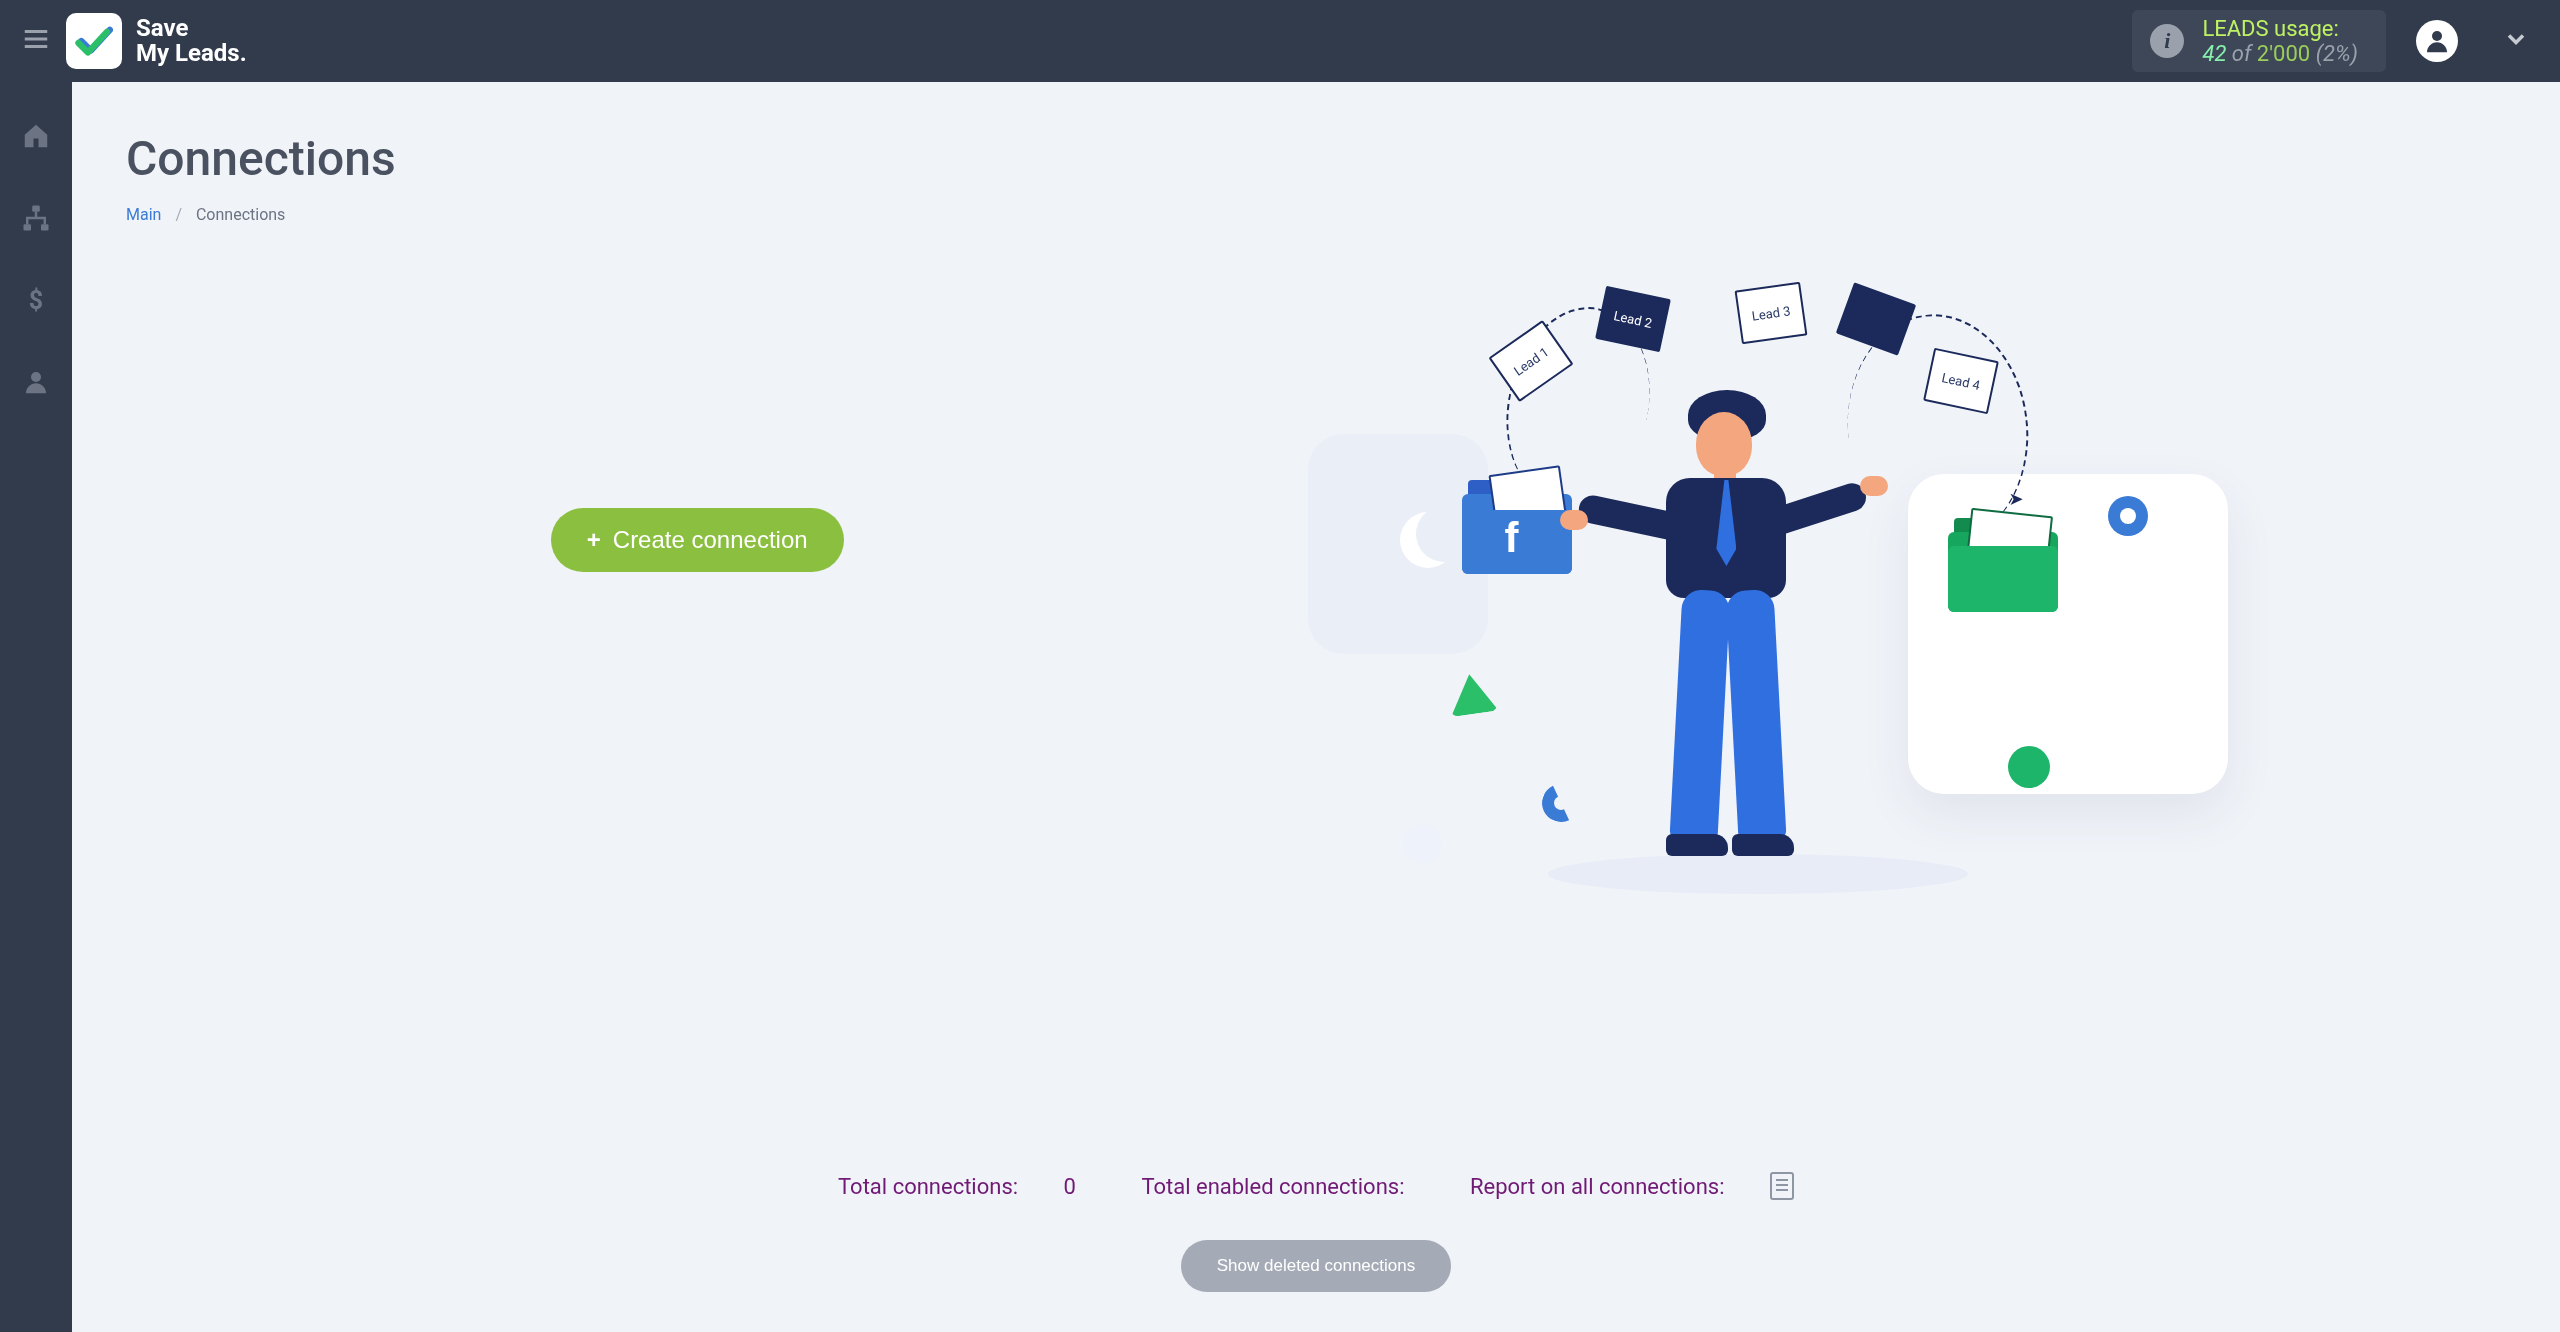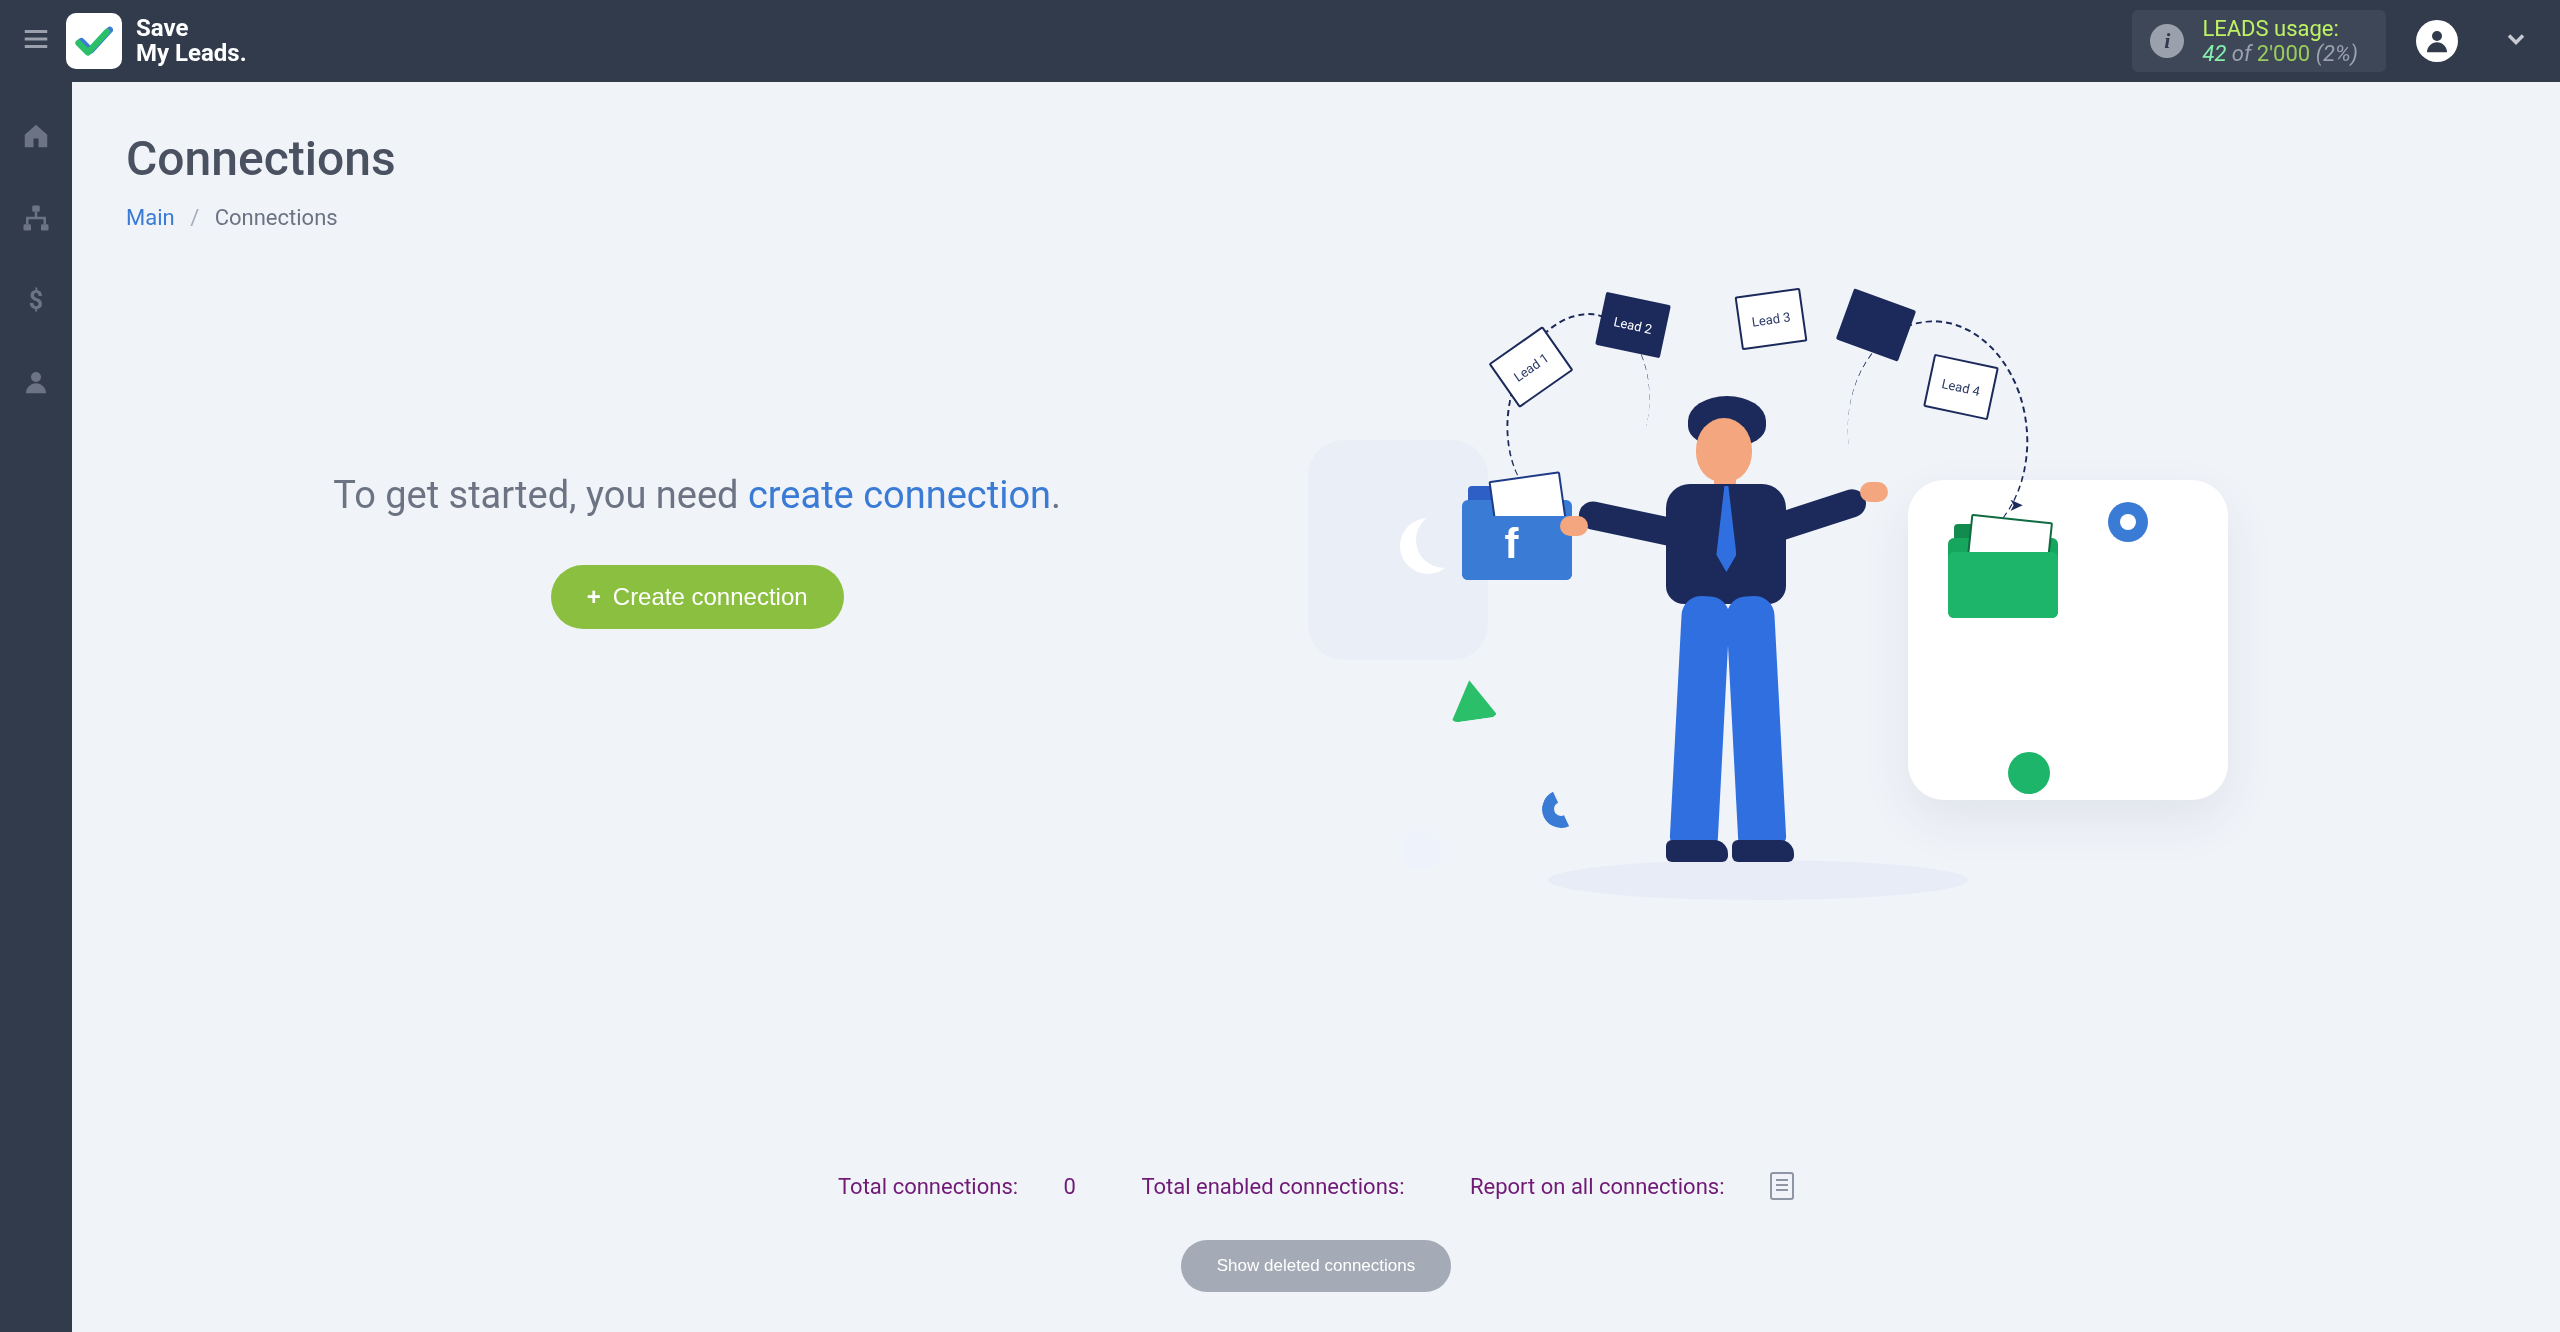--- a/index.html
+++ b/index.html
@@ -103,21 +103,21 @@
 .main {
   position:absolute; left:72px; top:82px; right:0; bottom:0;
   background:#f0f3f8;
   padding: 48px 54px 40px 54px;
   overflow:hidden;
 }
 .page-title {
   font-size:48px; color:#4a5160; font-weight:500;
 }
 .breadcrumb {
-  margin-top:18px; font-size:22px; color:#6c7484;
+  margin-top:18px; font-size:16px; color:#6c7484;
 }
 .breadcrumb a { color:#3a7bd5; text-decoration:none; }
 .breadcrumb .sep { margin:0 10px; color:#a7adb8; }
 
 .content-row {
   display:flex;
   margin-top: 70px;
   align-items:flex-start;
   gap: 40px;
 }
@@ -343,23 +343,20 @@
 <div class="main">
   <h1 class="page-title">Connections</h1>
   <div class="breadcrumb">
     <a href="#">Main</a>
     <span class="sep">/</span>
     <span>Connections</span>
   </div>
 
   <div class="content-row">
     <div class="left-cta">
-      <div class="prompt">
-        <span>To get started, you need </span><span class="link">create connection</span><span>.</span>
-      </div>
       <button class="create-btn">
         <span class="plus">+</span>
         <span>Create connection</span>
       </button>
     </div>
 
     <div class="illustration">
       <div class="card-bg left"></div>
       <div class="card-bg right"></div>
       <div class="moon m1"></div>

